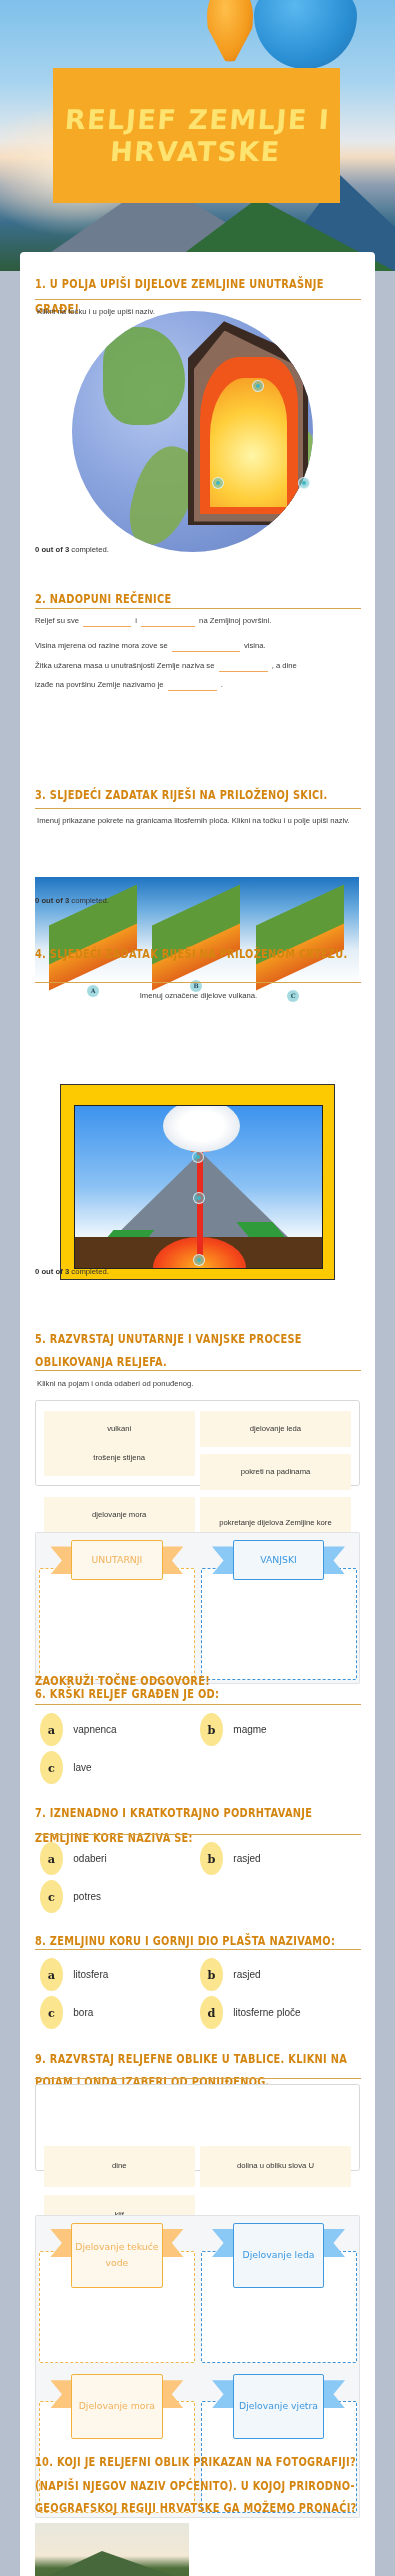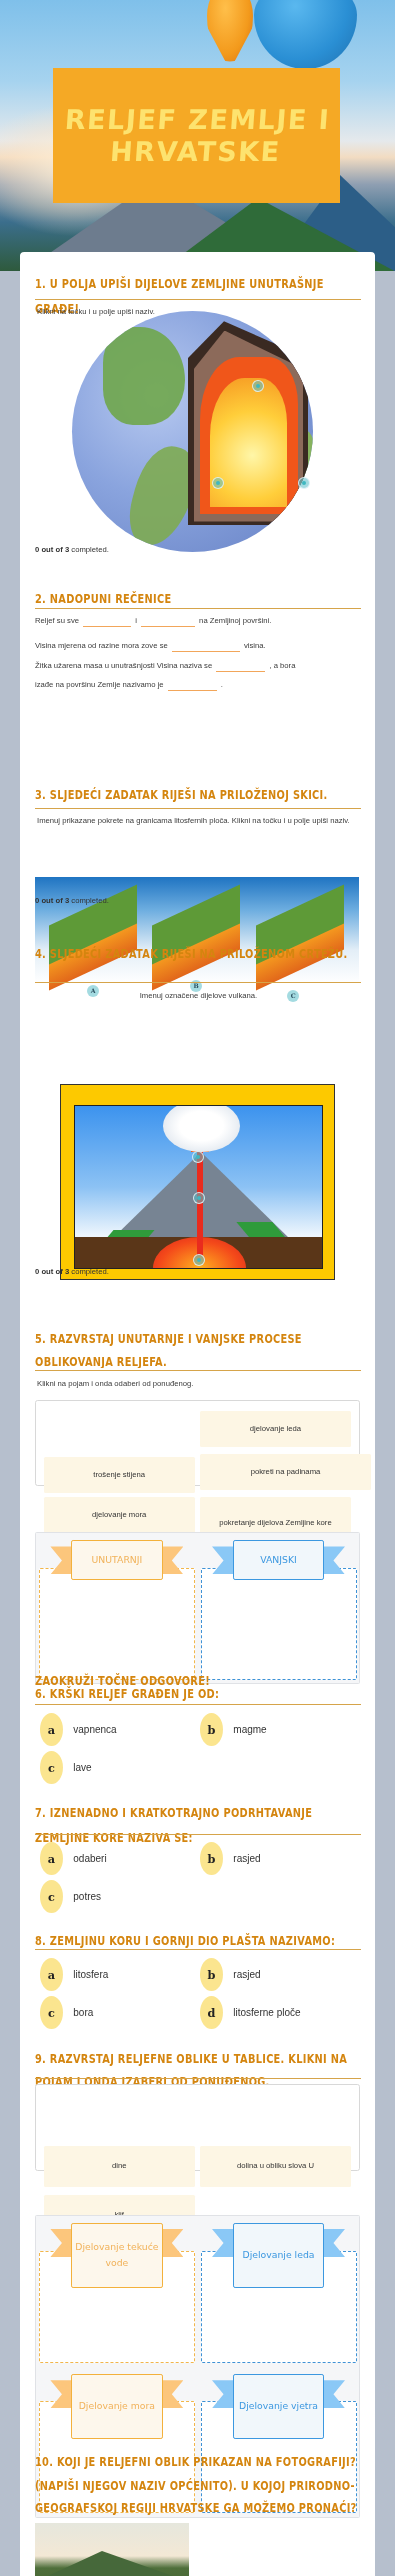--- a/index.html
+++ b/index.html
@@ -125,21 +125,21 @@
 
 <div class="q-title" style="top:587px;">2. Nadopuni rečenice</div>
 <div class="q-rule" style="top:608px;"></div>
 <div class="fill-line" style="top:615px;">
   <span>Reljef su sve</span><span class="blank" style="width:48px;"></span><span>i</span><span class="blank" style="width:54px;"></span><span>na Zemljinoj površini.</span>
 </div>
 <div class="fill-line" style="top:640px;">
   <span>Visina mjerena od razine mora zove se</span><span class="blank" style="width:68px;"></span><span>visina.</span>
 </div>
 <div class="fill-line" style="top:660px;">
-  <span>Žitka užarena masa u unutrašnjosti Visina naziva se</span><span class="blank" style="width:49px;"></span><span>, a bora</span>
+  <span>Žitka užarena masa u unutrašnjosti Zemlje naziva se</span><span class="blank" style="width:49px;"></span><span>, a dine</span>
 </div>
 <div class="fill-line" style="top:679px;">
   <span>izađe na površinu Zemlje nazivamo je</span><span class="blank" style="width:49px;"></span><span>.</span>
 </div>
 
 <div class="q-title" style="top:783px;">3. Sljedeći zadatak riješi na priloženoj skici.</div>
 <div class="q-rule" style="top:808px;"></div>
 <div class="instr" style="top:813px;">Imenuj prikazane pokrete na granicama litosfernih ploča. Klikni na točku i u polje upiši naziv.</div>
 <div class="plates">
   <div class="plate" style="left:14.4px;">
@@ -177,23 +177,24 @@
 </div>
 <div class="hotspot" style="left:192px; top:1151px;"></div>
 <div class="hotspot" style="left:193px; top:1192px;"></div>
 <div class="hotspot" style="left:193px; top:1254px;"></div>
 <div class="progress" style="top:1267px;"><b>0 out of 3</b><span> completed.</span></div>
 
 <div class="q-title" style="top:1328px; line-height:17.5px;">5. Razvrstaj unutarnje i vanjske procese oblikovanja reljefa.</div>
 <div class="q-rule" style="top:1370px;"></div>
 <div class="instr" style="top:1376px;">Klikni na pojam i onda odaberi od ponuđenog.</div>
 <div class="bank" style="top:1400px; height:86px;">
+  <div class="chip" style="left:7.7px; top:9.8px; width:151px; height:36px;">vulkani</div>
   <div class="chip" style="left:164px; top:9.8px; width:151px; height:36px;">djelovanje leda</div>
-  <div class="chip" style="left:7.7px; top:56px; width:151px; height:36px;">trošenje stijena</div>
-  <div class="chip" style="left:164px; top:53px; width:171px; height:36px;">pokreti na padinama</div>
+  <div class="chip" style="left:7.7px; top:39px; width:151px; height:36px;">trošenje stijena</div>
+  <div class="chip" style="left:164px; top:53px; width:151px; height:36px;">pokreti na padinama</div>
   <div class="chip" style="left:7.7px; top:96px; width:151px; height:36px;">djelovanje mora</div>
   <div class="chip" style="left:164px; top:96px; width:151px; height:53px;">pokretanje dijelova Zemljine kore</div>
   <div class="chip" style="left:7.7px; top:156px; width:151px; height:36px;">djelovanje tekuće vode</div>
   <div class="chip" style="left:164px; top:156px; width:151px; height:36px;">potresi</div>
 </div>
 <div class="sort-area" style="top:1532px; height:152px;">
   <div class="drop orange" style="left:3.1px; top:35px; width:156px; height:112px;"></div>
   <div class="drop blue" style="left:165px; top:35px; width:156px; height:112px;"></div>
   <div class="ribbon orange" style="left:14.4px; top:7.2px; width:133px;">
     <div class="tail l"></div>

